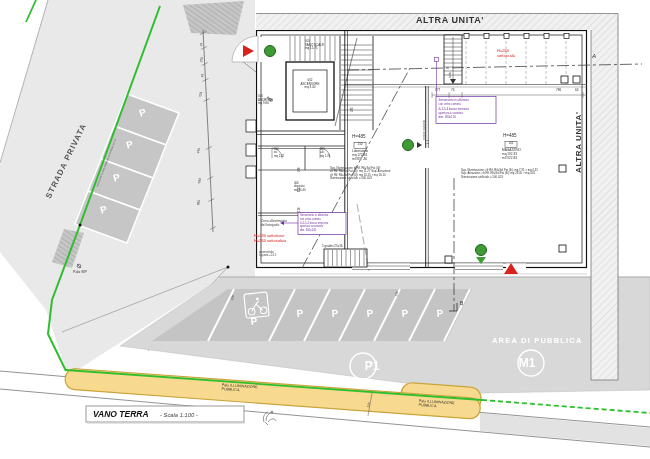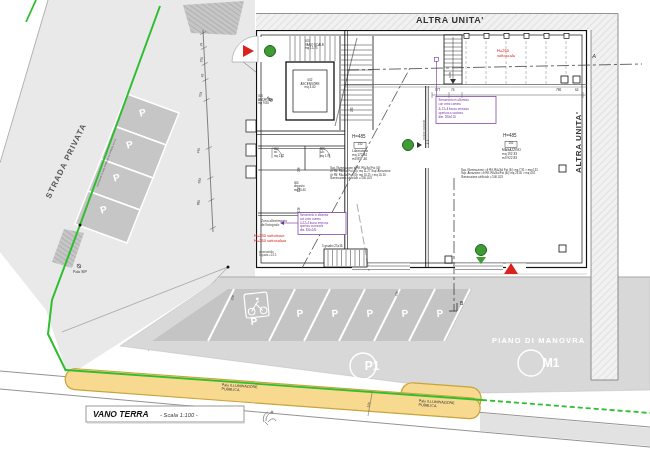--- a/index.html
+++ b/index.html
@@ -319,22 +319,22 @@
         <path d="M266,421 c0,-6 4,-9 7,-8"></path>
     <path d="M268,422 c3,-4 7,-4 8,-1"></path>
         <path d="M265,422 l3,3"></path>
     <circle cx="272" cy="412" r="1"></circle>
   </g>
 </svg>
 
 <div class="t b gy" style="left:44px;top:196px;font-size:8px;letter-spacing:1px;transform:rotate(-64deg)">STRADA PRIVATA</div>
 <div class="t b dk c" style="left:375px;top:15px;width:150px;font-size:9px;letter-spacing:.6px">ALTRA UNITA'</div>
 <div class="t b dk" style="left:574px;top:173px;font-size:8px;letter-spacing:.6px;transform:rotate(-90deg)">ALTRA UNITA'</div>
-<div class="t b w" style="left:492px;top:336px;font-size:7.5px;letter-spacing:1.2px">PIANO DI MANOVRA</div>
-<div class="t b w c" style="left:540px;top:356px;width:22px;font-size:12px">M1</div>
+<div class="t b w" style="left:492px;top:336px;font-size:7.5px;letter-spacing:1.2px">AREA DI PUBBLICA</div>
+<div class="t b w c" style="left:516px;top:356px;width:22px;font-size:12px">M1</div>
 <div class="t b w c" style="left:352px;top:359px;width:40px;font-size:12px">P1</div>
 
 <div class="t b w" style="left:138px;top:108px;font-size:10px;transform:rotate(-15deg)">P</div>
 <div class="t b w" style="left:125px;top:140px;font-size:10px;transform:rotate(-15deg)">P</div>
 <div class="t b w" style="left:112px;top:173px;font-size:10px;transform:rotate(-15deg)">P</div>
 <div class="t b w" style="left:99px;top:205px;font-size:10px;transform:rotate(-15deg)">P</div>
 <div class="t b w" style="left:250px;top:316px;font-size:10px;transform:rotate(-6deg)">P</div>
 <div class="t b w" style="left:296px;top:308px;font-size:10px;transform:rotate(-6deg)">P</div>
 <div class="t b w" style="left:331px;top:308px;font-size:10px;transform:rotate(-6deg)">P</div>
 <div class="t b w" style="left:366px;top:308px;font-size:10px;transform:rotate(-6deg)">P</div>

